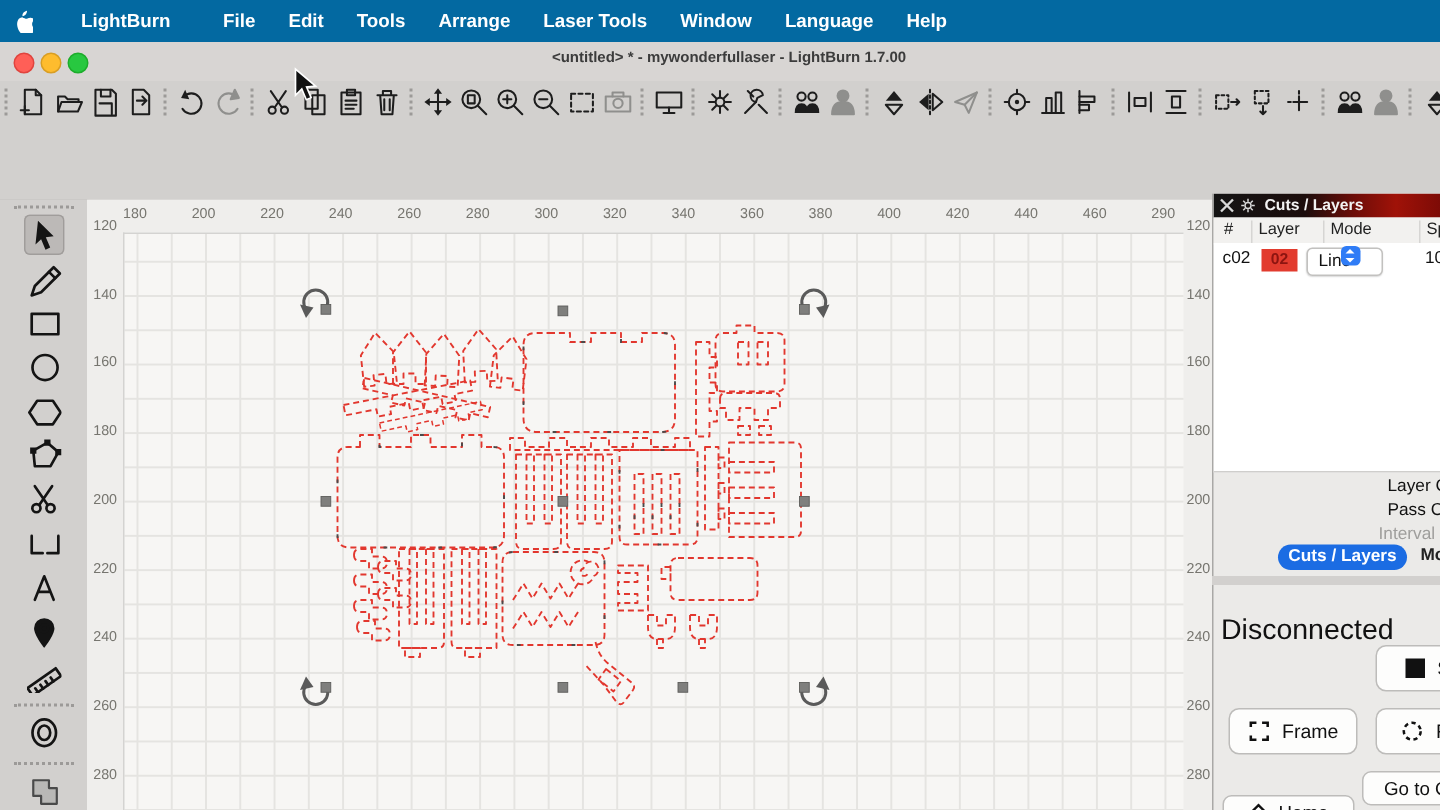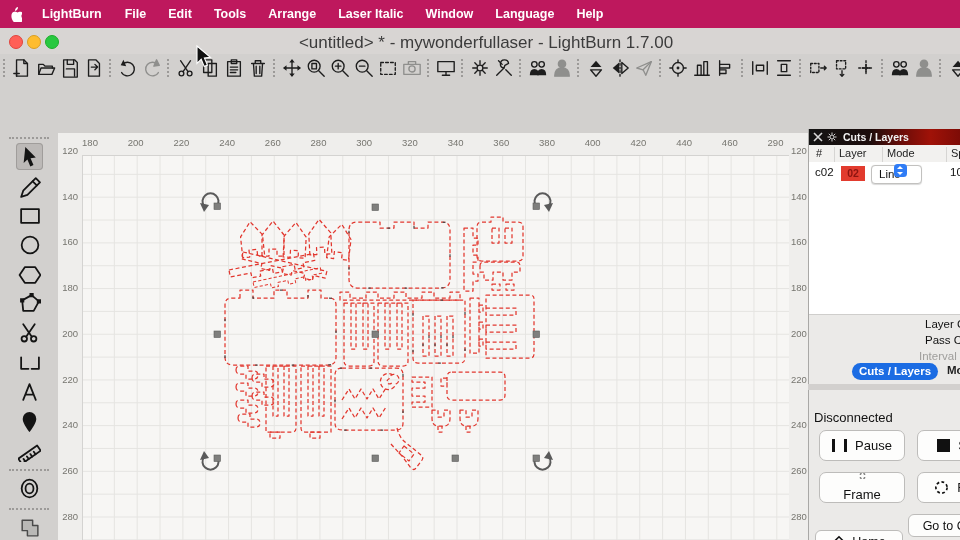--- a/index.html
+++ b/index.html
@@ -1,31 +1,31 @@
 <!DOCTYPE html>
 <html><head>
 <meta charset="utf-8">
 <style>
   html,body{margin:0;padding:0;background:#000;}
   #app{position:relative;width:960px;height:540px;overflow:hidden;background:#d2d0ce;
        font-family:"Liberation Sans","DejaVu Sans",sans-serif;-webkit-font-smoothing:antialiased;}
   
-  .menubar{position:absolute;left:0;top:0;width:960px;height:28px;background:#be185d;color:#fff;
-           display:flex;align-items:center;gap:0;font-size:12.5px;}
+  .menubar{position:absolute;left:0;top:0;width:960px;height:28px;background:#0369a1;color:#fff;
+           display:flex;align-items:center;gap:12px;font-size:12.5px;}
   .apple{width:30px;display:flex;justify-content:center;}
   .appname{font-weight:bold;padding:0 12px;}
   .mi{padding:0 11px;font-weight:600;}
   
   .titlebar{position:absolute;left:0;top:28px;width:960px;height:26px;background:#d8d5d3;
             border-bottom:1px solid #b2b0ae;}
   .tl{position:absolute;top:7px;width:12px;height:12px;border-radius:50%;}
   .tl.r{left:9px;background:#ff5f57;border:0.5px solid #e0443e;}
   .tl.y{left:27px;background:#febc2e;border:0.5px solid #d99e23;}
   .tl.g{left:45px;background:#28c840;border:0.5px solid #1dad2b;}
-  .wtitle{position:absolute;left:12px;right:0;top:5px;text-align:center;font-size:17px;font-weight:400;color:#3c3c3c;}
+  .wtitle{position:absolute;left:12px;right:0;top:5px;text-align:center;font-size:10px;font-weight:700;color:#3c3c3c;}
   
   .tb1{position:absolute;left:0;top:54px;width:960px;height:28px;background:#d2d0ce;
        border-bottom:1px solid #bdbbb9;display:flex;align-items:center;overflow:hidden;}
   .sep{width:1px;height:18px;border-left:2px dotted #9c9a98;margin:0 4px 0 3px;flex:0 0 auto;}
   .tbtn{border:none;background:transparent;padding:1px;margin:0 1px;height:25px;flex:0 0 auto;}
   .ig{width:20px;height:20px;display:block;}
   .ig *{stroke:#1d1d1d;stroke-width:1.5;fill:none;stroke-linecap:round;stroke-linejoin:round;}
   .ig .f{fill:#1d1d1d;stroke:none;}
   .ig.dim *{stroke:#8f8f8d;} .ig.dim .f{fill:#8f8f8d;}
   .tb2{position:absolute;left:0;top:82px;width:960px;height:51px;background:#d2d0ce;border-bottom:1px solid #b5b3b1;}
@@ -89,21 +89,21 @@
           border-radius:4px;font-size:11.5px;line-height:17px;padding-left:7px;box-shadow:0 .5px 1px rgba(0,0,0,.15);}
   .cstp{position:absolute;left:85px;top:2px;width:13px;height:13px;background:#2f7cf6;border-radius:3.5px;}
   .cstp::before{content:"";position:absolute;left:3px;top:2px;border:3px solid transparent;border-bottom:3.5px solid #fff;border-top:none;}
   .cstp::after{content:"";position:absolute;left:3px;bottom:2px;border:3px solid transparent;border-top:3.5px solid #fff;border-bottom:none;}
   .sideLbl{position:absolute;font-size:11.5px;color:#111;white-space:nowrap;}
   .sideLbl.dim{color:#9f9e9c;}
   .tabbar{position:absolute;left:0;right:0;bottom:2px;height:19px;font-size:11.5px;}
   .tabpill{position:absolute;left:43px;top:0;width:86px;height:17px;background:#1b6ce3;color:#fff;font-weight:bold;
            border-radius:8.5px;text-align:center;line-height:17px;}
   .tabplain{position:absolute;left:138px;top:1px;color:#222;font-weight:bold;white-space:nowrap;}
-  .status{position:absolute;left:5px;top:20px;font-size:13px;color:#111;}
+  .status{position:absolute;left:5px;top:20px;font-size:19px;color:#111;}
   .lbtn{position:absolute;background:#fdfdfc;border:1px solid #bdbcba;border-radius:7px;height:31px;
         display:flex;align-items:center;justify-content:center;gap:8px;font-size:13px;color:#111;box-sizing:border-box;}
   .lbtn.sm{height:23px;border-radius:6px;font-size:12.5px;gap:6px;}
   .pbars{width:9px;height:13px;border-left:3.5px solid #111;border-right:3.5px solid #111;}
   .stopsq{width:13px;height:13px;background:#111;}
   .cursor{position:absolute;left:0;top:0;width:960px;height:540px;pointer-events:none;}
 </style>
 </head>
 <body>
 
@@ -114,21 +114,21 @@
       <svg width="14" height="16" viewBox="0 0 16 18">
           <path fill="#fff" d="M11.4,1.1c-.9.1-2,.7-2.6,1.5-.5.7-1,1.7-.8,2.7 1,0,2-.6,2.6-1.4.6-.8 1-1.8.8-2.8zM8.2,6.1c-1.4,0-2.9.8-3.6,2.1-1.5,2.7-.4,6.6 1.1,8.8.7,1 1.6,2.2 2.7,2.2 1,0 1.4-.7 2.7-.7 1.3,0 1.6.7 2.7.7 1.1,0 1.9-1 2.6-2.1.8-1.2 1.1-2.4 1.1-2.4s-2.2-.9-2.2-3.4c0-2.1 1.7-3.1 1.8-3.2-1-1.4-2.5-1.6-3-1.6-1.4-.1-2.5.8-3.2.8-.7,0-1.7-.8-2.7-.8z"></path>
         </svg>
     </span>
     <span class="appname">LightBurn</span>
     <span style="display:flex;">
         <span class="mi">File</span>
         <span class="mi">Edit</span>
         <span class="mi">Tools</span>
         <span class="mi">Arrange</span>
-        <span class="mi">Laser Italic</span>
+        <span class="mi">Laser Tools</span>
         <span class="mi">Window</span>
         <span class="mi">Language</span>
         <span class="mi">Help</span>
       </span>
   </div>
 
   <div class="titlebar">
     <span class="tl r"></span>
     <span class="tl y"></span>
     <span class="tl g"></span>
@@ -674,29 +674,25 @@
     <span class="sideLbl" style="left:116px;top:205px;">Pass Co</span>
     <span class="sideLbl dim" style="left:110px;top:221px;">Interval (m</span>
     <div class="tabbar">
       <span class="tabpill">Cuts / Layers</span>
       <span class="tabplain">Move</span>
     </div>
   </div>
 
   <div class="panel" style="top:390px;height:150px;">
     <div class="status">Disconnected</div>
-    <div class="lbtn" style="left:10px;top:40px;width:86px;">
-      <span class="pbars"></span>
-      <span>Pause</span>
-    </div>
     <div class="lbtn" style="left:108px;top:40px;width:70px;">
       <span class="stopsq"></span>
       <span>S</span>
     </div>
-    <div class="lbtn" style="left:10px;top:82px;width:86px;flex-direction:column;">
+    <div class="lbtn" style="left:10px;top:82px;width:86px;">
       <svg width="15" height="15" viewBox="0 0 16 16">
           <path d="M2,5V2h4M10,2h4v3M14,11v3h-4M6,14H2v-3" stroke="#111" fill="none" stroke-width="1.8"></path>
         </svg>
       <span>Frame</span>
     </div>
     <div class="lbtn" style="left:108px;top:82px;width:70px;">
       <svg width="15" height="15" viewBox="0 0 16 16">
           <circle cx="8" cy="8" r="6" fill="none" stroke="#111" stroke-width="1.8" stroke-dasharray="3 2.5"></circle>
         </svg>
       <span>Fr</span>

